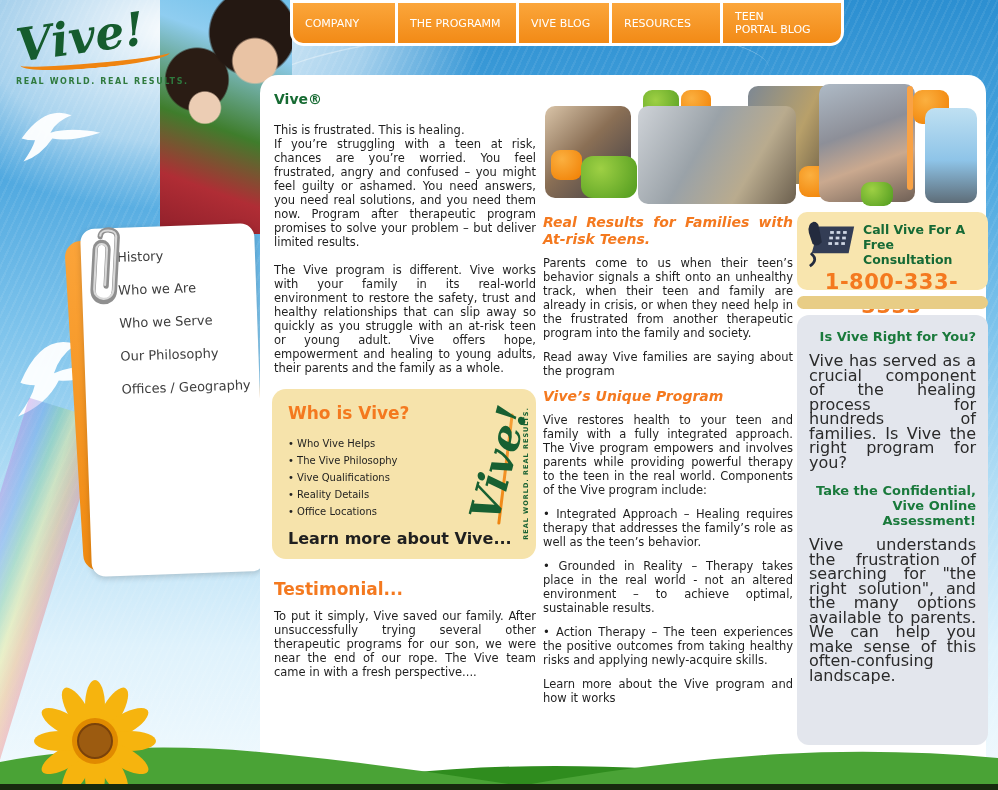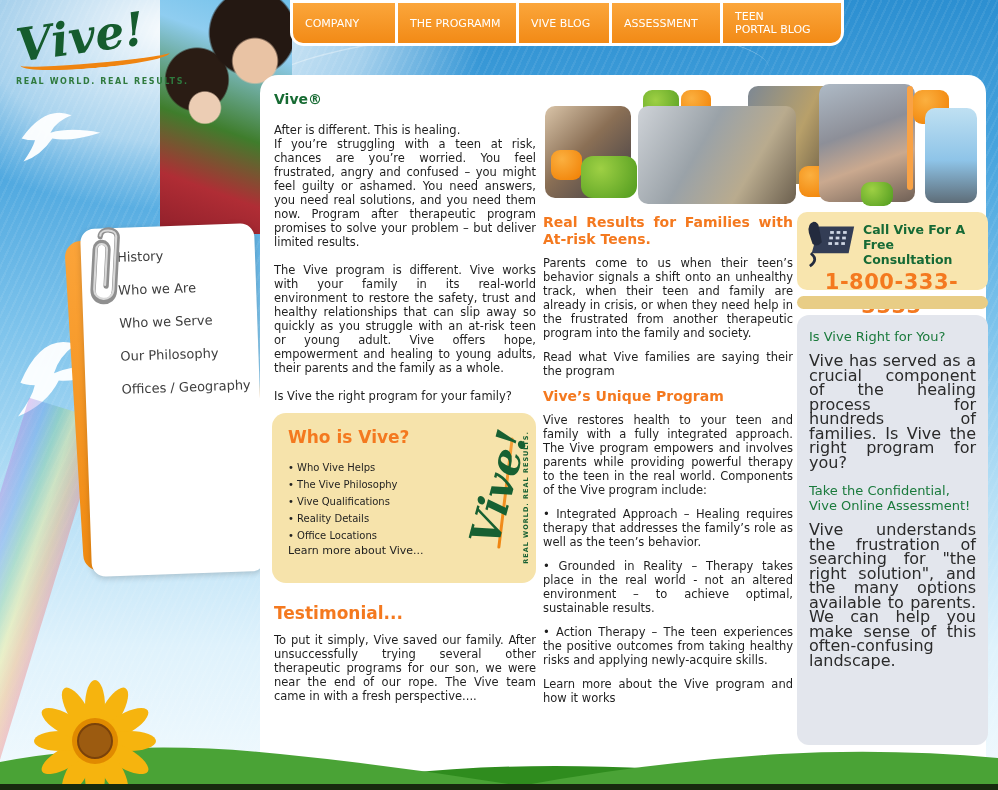--- a/index.html
+++ b/index.html
@@ -63,29 +63,29 @@
   .main-card{ position:absolute; left:260px; top:75px; width:726px; height:700px; z-index:5;
     background:#fff; border-radius:18px; }
   .col1{ position:absolute; left:14px; top:16px; width:262px; }
   .col2{ position:absolute; left:283px; top:0; width:250px; }
   .col3{ position:absolute; left:537px; top:137px; width:191px; }
 
   .gtitle{ font-size:14px; font-weight:bold; color:#176b33; margin-bottom:16px; }
   .otitle{ font-size:17px; font-weight:bold; color:#f4791f; }
   .otitle-sm{ font-size:14px; font-weight:bold; color:#f4791f; line-height:17px; }
   .body-txt{ font-size:11.5px; line-height:14px; color:#1f1f1f; text-align:justify; }
-  .mb14{ margin-bottom:14px; } .mb10{ margin-bottom:10px; } .mb8{ margin-bottom:8px; }
+  .mb14{ margin-bottom:14px; } .mb10{ margin-bottom:10px; } .mb8{ margin-bottom:8px;font-style:italic; }
 
   .who-box{ position:relative; width:264px; height:170px; margin:10px 0 20px -2px; border-radius:14px;
     background:#f6e3ab; padding:14px 0 0 16px; overflow:hidden; }
   .who-box .otitle{ margin-bottom:12px; }
   .who-list{ list-style:none; width:160px; }
   .who-list li{ font-size:10px; line-height:17px; color:#1f1f1f; cursor:pointer; }
   .who-list li::before{ content:"• "; }
-  .who-link{ font-size:11px; color:#1f1f1f; cursor:pointer; }
+  .who-link{ margin-top:9px; font-size:16px; color:#1f1f1f; cursor:pointer;font-weight:bold; }
   .who-logo{ position:absolute; right:4px; top:8px; width:80px; height:152px; }
   .who-script{ position:absolute; left:-12px; top:42px; font-family:"DejaVu Serif","Liberation Serif",serif;
     font-style:italic; font-weight:bold; font-size:42px; color:#176032; transform:rotate(-75deg); white-space:nowrap; }
   .who-swoosh{ position:absolute; left:52px; top:16px; width:3px; height:112px; border-radius:3px;
     background:linear-gradient(180deg,#f6a03a,#ef8410); transform:rotate(7deg); }
   .who-tagline{ position:absolute; right:2px; top:10px; writing-mode:vertical-rl; transform:rotate(180deg);
     font-size:6.5px; font-weight:bold; letter-spacing:1px; color:#176032; }
 
   
   .collage{ position:relative; width:437px; height:128px; margin:3px 0 8px 0; }
@@ -107,21 +107,21 @@
   
   .call-box{ position:absolute; left:0; top:0; width:191px; height:78px; background:#f8e5ae; border-radius:10px;
     padding:8px 8px 0 6px; }
   .call-top{ display:flex; align-items:center; }
   .phone-svg{ width:58px; height:48px; flex:0 0 auto; }
   .call-title{ font-size:12.5px; line-height:15px; font-weight:bold; color:#166a36; margin-left:2px; }
   .phone-num{ margin-top:2px; text-align:center; font-size:21px; font-weight:bold; color:#f4791f; letter-spacing:0.5px; cursor:pointer; }
   .tan-pill{ position:absolute; left:0; top:84px; width:191px; height:13px; background:#e8cd86; border-radius:7px; }
   .gray-box{ position:absolute; left:0; top:103px; width:191px; height:430px; background:#e3e6ed; border-radius:12px;
     padding:14px 12px 0 12px; }
-  .rail-h{ text-align:left; font-size:13px; font-weight:normal; color:#1a7a3c; margin-bottom:10px; }
+  .rail-h{ text-align:right; font-size:13px; font-weight:bold; color:#1a7a3c; margin-bottom:10px; }
   .rail-p{ font-size:16px; line-height:14.5px; color:#2a2a2a; text-align:justify; margin-bottom:13px; }
 
   
   .grass{ position:absolute; left:0; top:728px; width:998px; height:62px; z-index:6; }
   .sunflower{ position:absolute; left:20px; top:676px; width:150px; height:135px; z-index:8; }
   .footbar{ position:absolute; left:0; bottom:0; width:998px; height:6px; background:#172a0e; z-index:9; }
 </style>
 </head>
 <body>
 
@@ -142,21 +142,21 @@
     </div>
     <div class="nav-item w2">
       <span class="nav-line">THE PROGRAMM</span>
 
     </div>
     <div class="nav-item w3">
       <span class="nav-line">VIVE BLOG</span>
 
     </div>
     <div class="nav-item w4">
-      <span class="nav-line">ASSESSMENT</span>
+      <span class="nav-line">RESOURCES</span>
 
     </div>
     <div class="nav-item w6">
       <span class="nav-line">TEEN</span>
       <span class="nav-line">PORTAL BLOG</span>
     </div>
   </nav>
 
   <svg class="dove dove1" viewBox="0 0 100 80">
     <path d="M10 40 Q35 5 62 16 Q46 22 40 34 Q62 28 92 34 Q60 44 42 40 Q30 58 12 64 Q22 50 24 42 Q16 42 10 40 Z" fill="#ffffff" opacity="0.95"></path>
@@ -179,24 +179,23 @@
   </div>
   <svg class="clip" viewBox="0 0 40 90">
     <path d="M13 16 C13 7 29 7 29 16 L29 66 C29 80 9 80 9 66 L9 28 C9 19 21 19 21 28 L21 62" fill="none" stroke="#8f8f8f" stroke-width="5" stroke-linecap="round"></path>
     <path d="M13 15 C13 8 28 8 28 15 L28 65 C28 77 10 77 10 65 L10 28 C10 21 20 21 20 28 L20 61" fill="none" stroke="#d9d9d9" stroke-width="2" stroke-linecap="round"></path>
   </svg>
 
   <div class="main-card">
 
     <div class="col1">
       <div class="gtitle">Vive®</div>
-      <div class="body-txt">After is different. This is healing.</div>
+      <div class="body-txt">This is frustrated. This is healing.</div>
       <div class="body-txt mb14">If you’re struggling with a teen at risk, chances are you’re worried. You feel frustrated, angry and confused – you might feel guilty or ashamed. You need answers, you need real solutions, and you need them now. Program after therapeutic program promises to solve your problem – but deliver limited results.</div>
       <div class="body-txt mb14">The Vive program is different. Vive works with your family in its real-world environment to restore the safety, trust and healthy relationships that can slip away so quickly as you struggle with an at-risk teen or young adult.  Vive offers hope, empowerment and healing to young adults, their parents and the family as a whole.</div>
-      <div class="body-txt mb8">Is Vive the right program for your family?</div>
 
       <div class="who-box">
         <div class="otitle">Who is Vive?</div>
         <ul class="who-list">
           <li>Who Vive Helps</li>
           <li>The Vive Philosophy</li>
           <li>Vive Qualifications</li>
           <li>Reality Details</li>
           <li>Office Locations</li>
         </ul>
@@ -223,21 +222,21 @@
         <div class="cph c-hand"></div>
         <div class="sq sq-o o3"></div>
         <div class="cph c-girl"></div>
         <div class="sq strip"></div>
         <div class="sq sq-o o4"></div>
         <div class="cph c-boy"></div>
         <div class="sq sq-g g3"></div>
       </div>
       <div class="otitle-sm mb8" style="text-align:justify;">Real Results for Families with At-risk Teens.</div>
       <div class="body-txt mb10">Parents come to us when their teen’s behavior signals a shift onto an unhealthy track, when their teen and family are already in crisis, or when they need help in the frustrated from another therapeutic program into the family and society.</div>
-      <div class="body-txt mb10">Read what Vive families are saying their the program</div>
+      <div class="body-txt mb10">Read away Vive families are saying about the program</div>
       <div class="otitle-sm mb8">Vive’s Unique Program</div>
       <div class="body-txt mb10">Vive restores health to your teen and family with a fully integrated approach. The Vive program empowers and involves parents while providing powerful therapy to the teen in the real world. Components of the Vive program include:</div>
       <div class="body-txt mb10 bullet">Integrated Approach – Healing requires therapy that addresses the family’s role as well as the teen’s behavior.</div>
       <div class="body-txt mb10 bullet">Grounded in Reality – Therapy takes place in the real world - not an altered environment – to achieve optimal, sustainable results.</div>
       <div class="body-txt mb10 bullet">Action Therapy – The teen experiences the positive outcomes from taking healthy risks and applying newly-acquire skills.</div>
       <div class="body-txt">Learn more about the Vive program and how it works</div>
     </div>
 
     <div class="col3">
       <div class="call-box">

